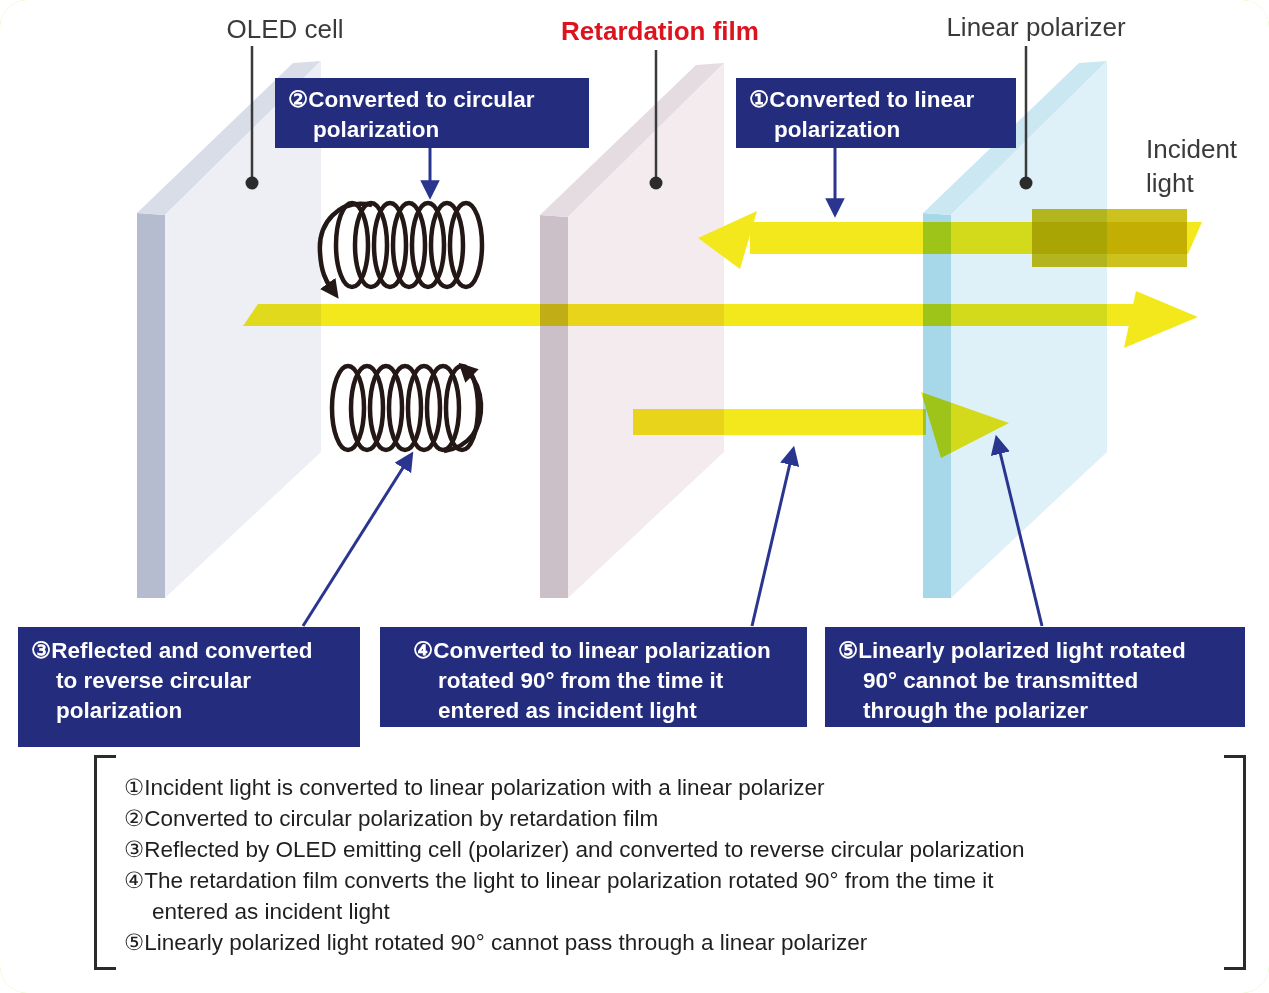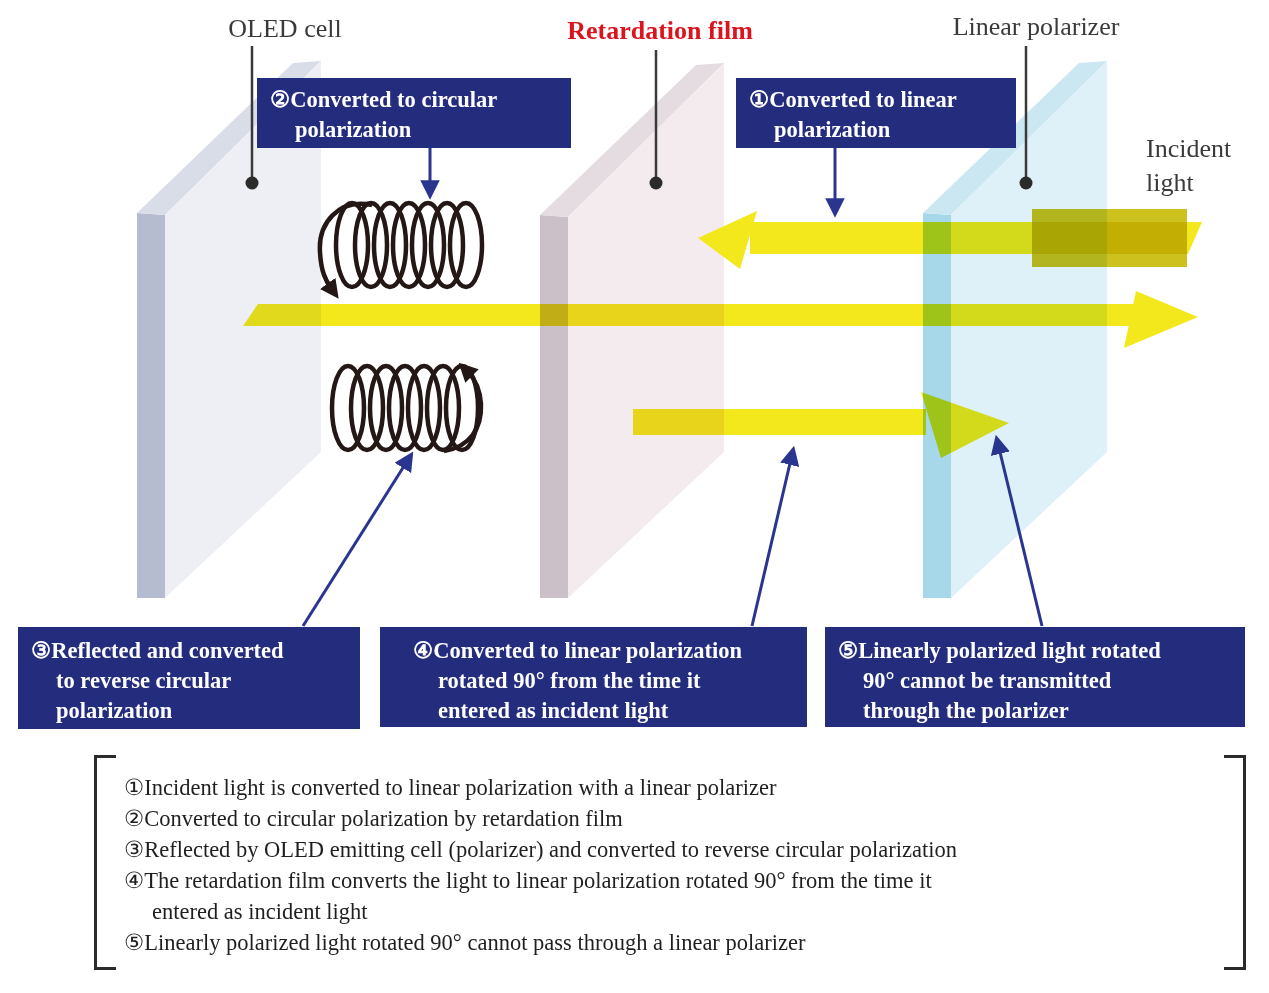--- a/index.html
+++ b/index.html
@@ -1,34 +1,35 @@
 <!DOCTYPE html>
 <html><head>
 <meta charset="utf-8">
 <style>
   html,body{margin:0;padding:0;background:#ffffff;}
   .stage{
     position:relative;width:1269px;height:993px;background:#bef264;overflow:hidden;
-    font-family:Liberation Serif, serif;
+    font-family:Liberation Sans, sans-serif;
+    border-radius:27px;
   }
   svg{position:absolute;left:0;top:0;}
   .lbl{position:absolute;color:#3a3a3a;font-size:26px;letter-spacing:0px;white-space:nowrap;}
   .lbl-oled{left:190px;top:14px;width:190px;text-align:center;}
   .lbl-film{left:535px;top:16px;width:250px;text-align:center;font-weight:bold;color:#dc141e;}
   .lbl-pol{left:930px;top:12px;width:212px;text-align:center;}
   .lbl-incident{left:1146px;top:132px;line-height:34px;}
   .navy{
     position:absolute;background:#242c7e;color:#ffffff;font-weight:bold;
     font-size:22.5px;line-height:30px;box-sizing:border-box;padding:7px 10px 0 13px;
     white-space:nowrap;
   }
   .navy .nline + .nline{padding-left:25px;}
-  .box-c2{left:257px;top:78px;width:314px;height:70px;}
+  .box-c2{left:275px;top:78px;width:314px;height:70px;}
   .box-c1{left:688px;top:78px;width:280px;height:70px;margin-left:48px;}
-  .box-c3{left:18px;top:627px;width:342px;height:102px;padding-top:9px;}
+  .box-c3{left:18px;top:627px;width:342px;height:120px;padding-top:9px;}
   .box-c4{left:380px;top:627px;width:427px;height:100px;padding-top:9px;padding-left:33px;}
   .box-c5{left:825px;top:627px;width:420px;height:100px;padding-top:9px;}
   .legend{position:absolute;left:58px;top:755px;width:1152px;height:215px;margin-left:36px;}
   .bracket{position:absolute;top:0;width:22px;height:100%;box-sizing:border-box;}
   .bracket.bleft{left:0;border-left:3px solid #2b2b2b;border-top:3px solid #2b2b2b;border-bottom:3px solid #2b2b2b;}
   .bracket.bright{right:0;border-right:3px solid #2b2b2b;border-top:3px solid #2b2b2b;border-bottom:3px solid #2b2b2b;}
   .legend-lines{position:absolute;left:30px;top:17px;color:#1f1f1f;font-size:22.5px;line-height:31px;white-space:nowrap;}
   .legend-lines .lline:nth-child(5){padding-left:28px;}
 </style>
 </head>

